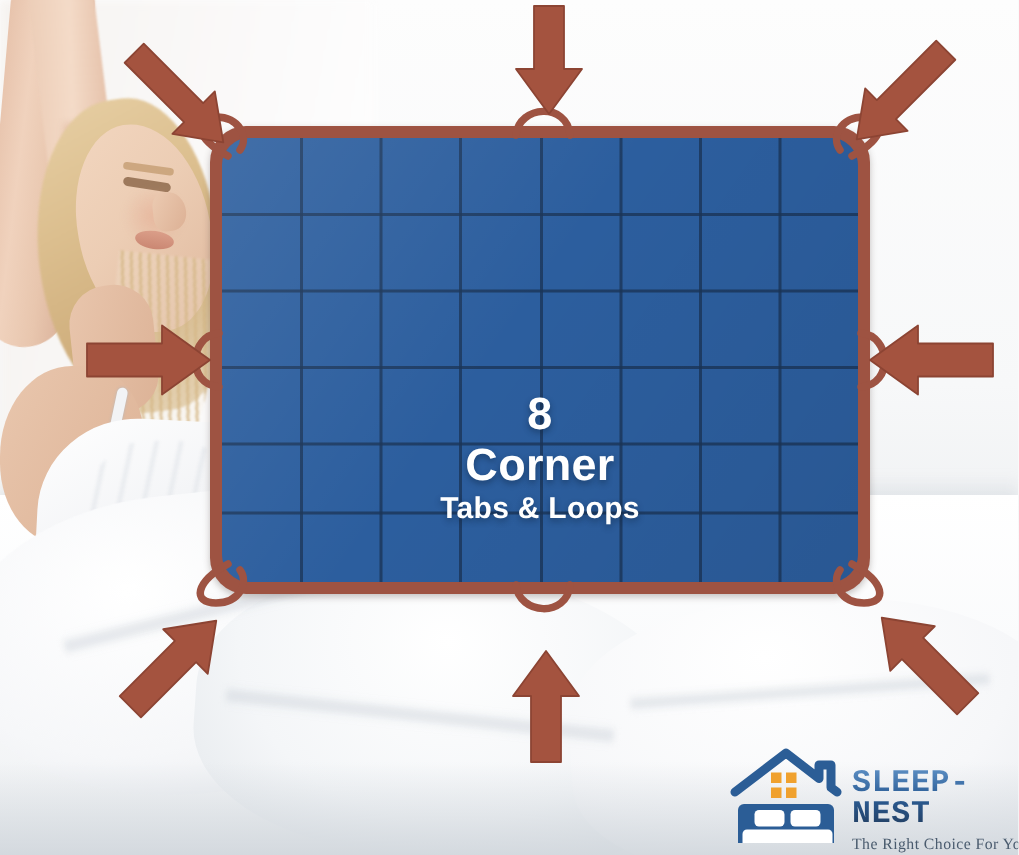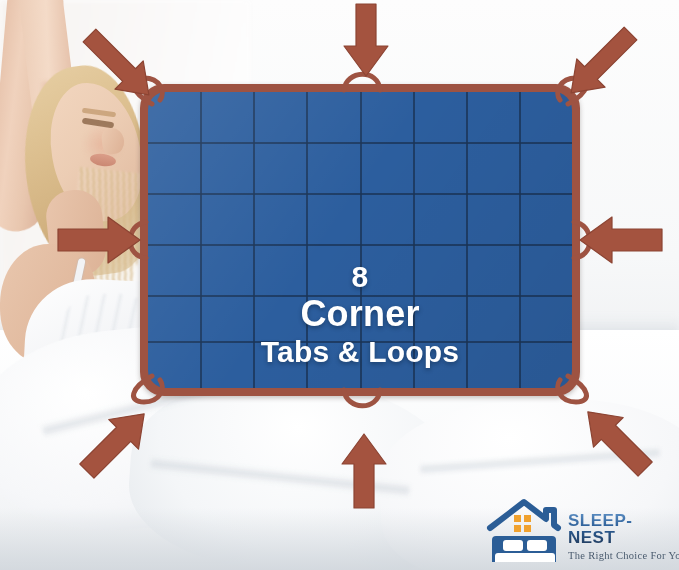--- a/index.html
+++ b/index.html
@@ -200,39 +200,40 @@
 
   
   .com-text{
     position:absolute;left:0;right:0;top:176px;
     text-align:center;color:#fff;
     font-weight:bold;line-height:1.13;
     text-shadow:0 2px 4px rgba(12,30,55,.45);
     letter-spacing:.2px;
   }
   .com-text .l1{font-size:30px;display:block;}
-  .com-text .l2{font-size:36px;display:block;}
-  .com-text .l3{font-size:30px;display:block;text-align:center;}
+  .com-text .l2{font-size:30px;display:block;}
+  .com-text .l3{font-size:20px;display:block;text-align:center;}
 
   
   .tagline{
     position:absolute;left:403px;top:428px;
     color:#21468C;font-size:15px;font-weight:bold;line-height:1.42;
     text-shadow:0 1px 1px rgba(255,255,255,.85);
   }
 
   
   .logo{position:absolute;left:484px;top:498px;width:190px;height:66px;}
   .logo-mark{position:absolute;left:0;top:0;width:86px;height:66px;}
   .logo-text{position:absolute;left:84px;top:14px;width:110px;}
   .logo-name{
-    font-size:17px;font-weight:bold;letter-spacing:.5px;
+    font-size:21px;font-weight:bold;letter-spacing:.5px;
     background:linear-gradient(180deg,#5d8fc4 0%,#2b5d96 45%,#223b5c 100%);
     -webkit-background-clip:text;background-clip:text;color:transparent;
     line-height:1;
+    font-family:Liberation Mono, monospace;
   }
   .logo-sub{
     font-family:"Liberation Serif",serif;
     font-size:10.5px;color:#4a5b6e;margin-top:4px;letter-spacing:.3px;
     white-space:nowrap;
   }
 </style>
 </head>
 <body>
 

